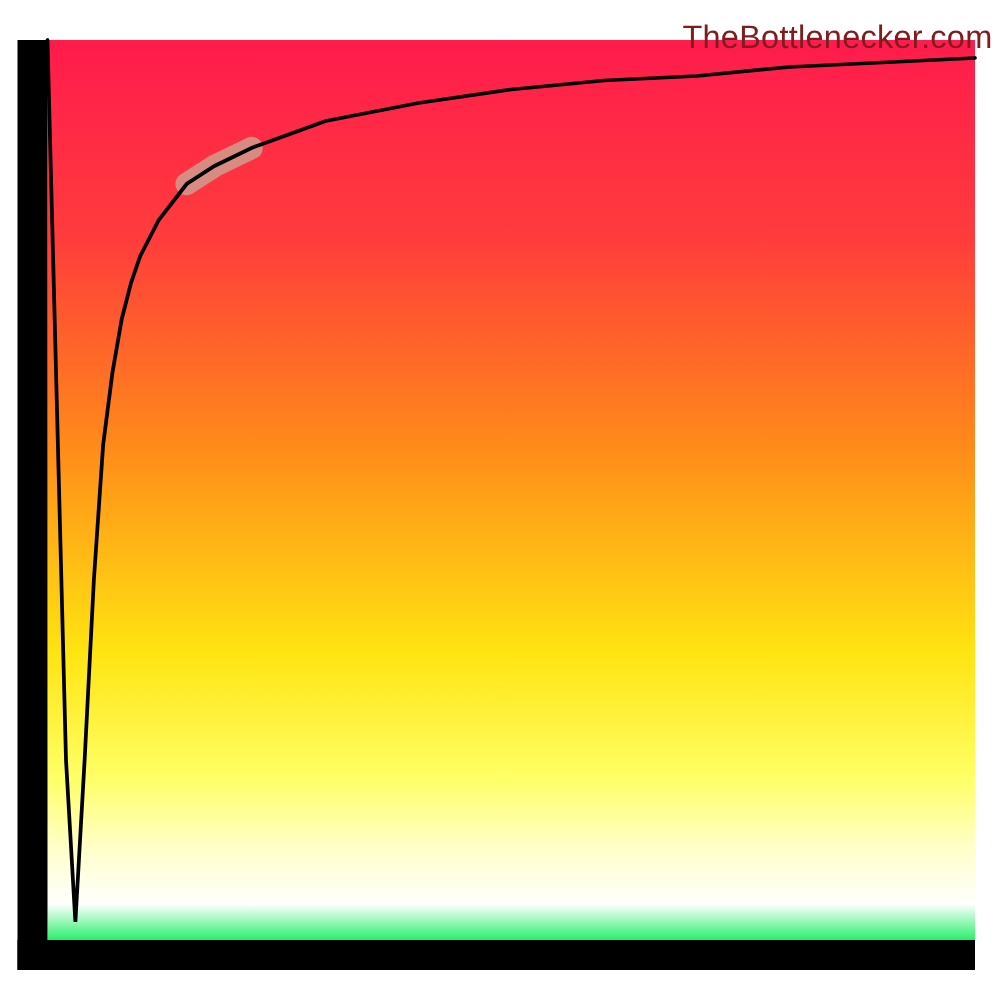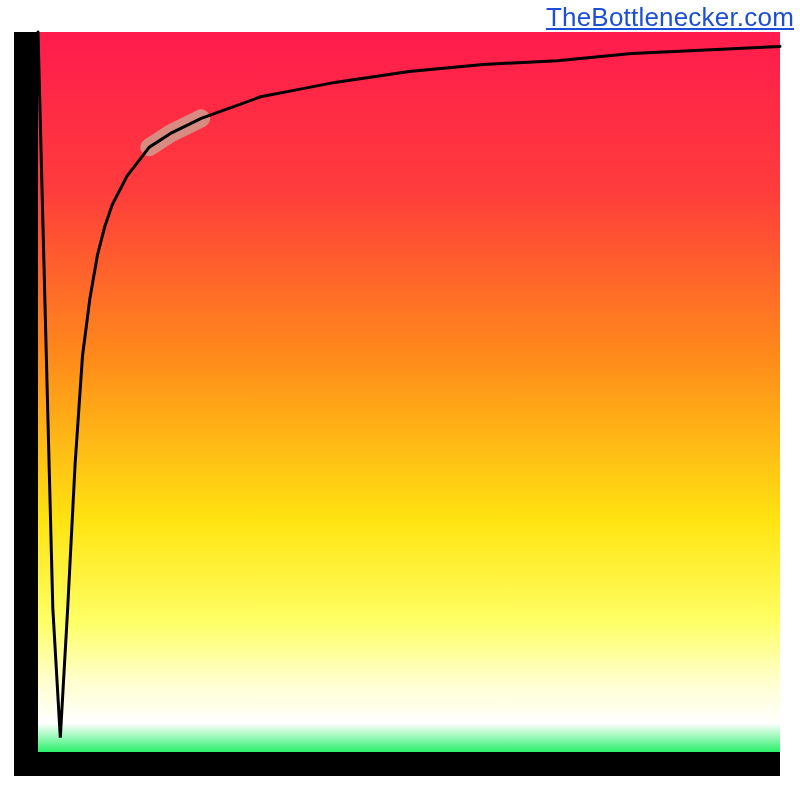--- a/index.html
+++ b/index.html
@@ -11,28 +11,27 @@
     overflow: hidden;
     font-family: Arial, Helvetica, sans-serif;
   }
   .stage {
     position: relative;
     width: 800px;
     height: 800px;
   }
   .watermark {
     position: absolute;
-    top: 2px;
+    top: 14px;
     right: 6px;
     font-size: 26px;
-    color: #1d4ed8;
+    color: #7f1d1d;
     letter-spacing: 0.2px;
     font-weight: 400;
     z-index: 50;
-    text-decoration: underline;
   }
   svg.chart {
     position: absolute;
     top: 0;
     left: 0;
     width: 800px;
     height: 800px;
     display: block;
   }
 </style>

